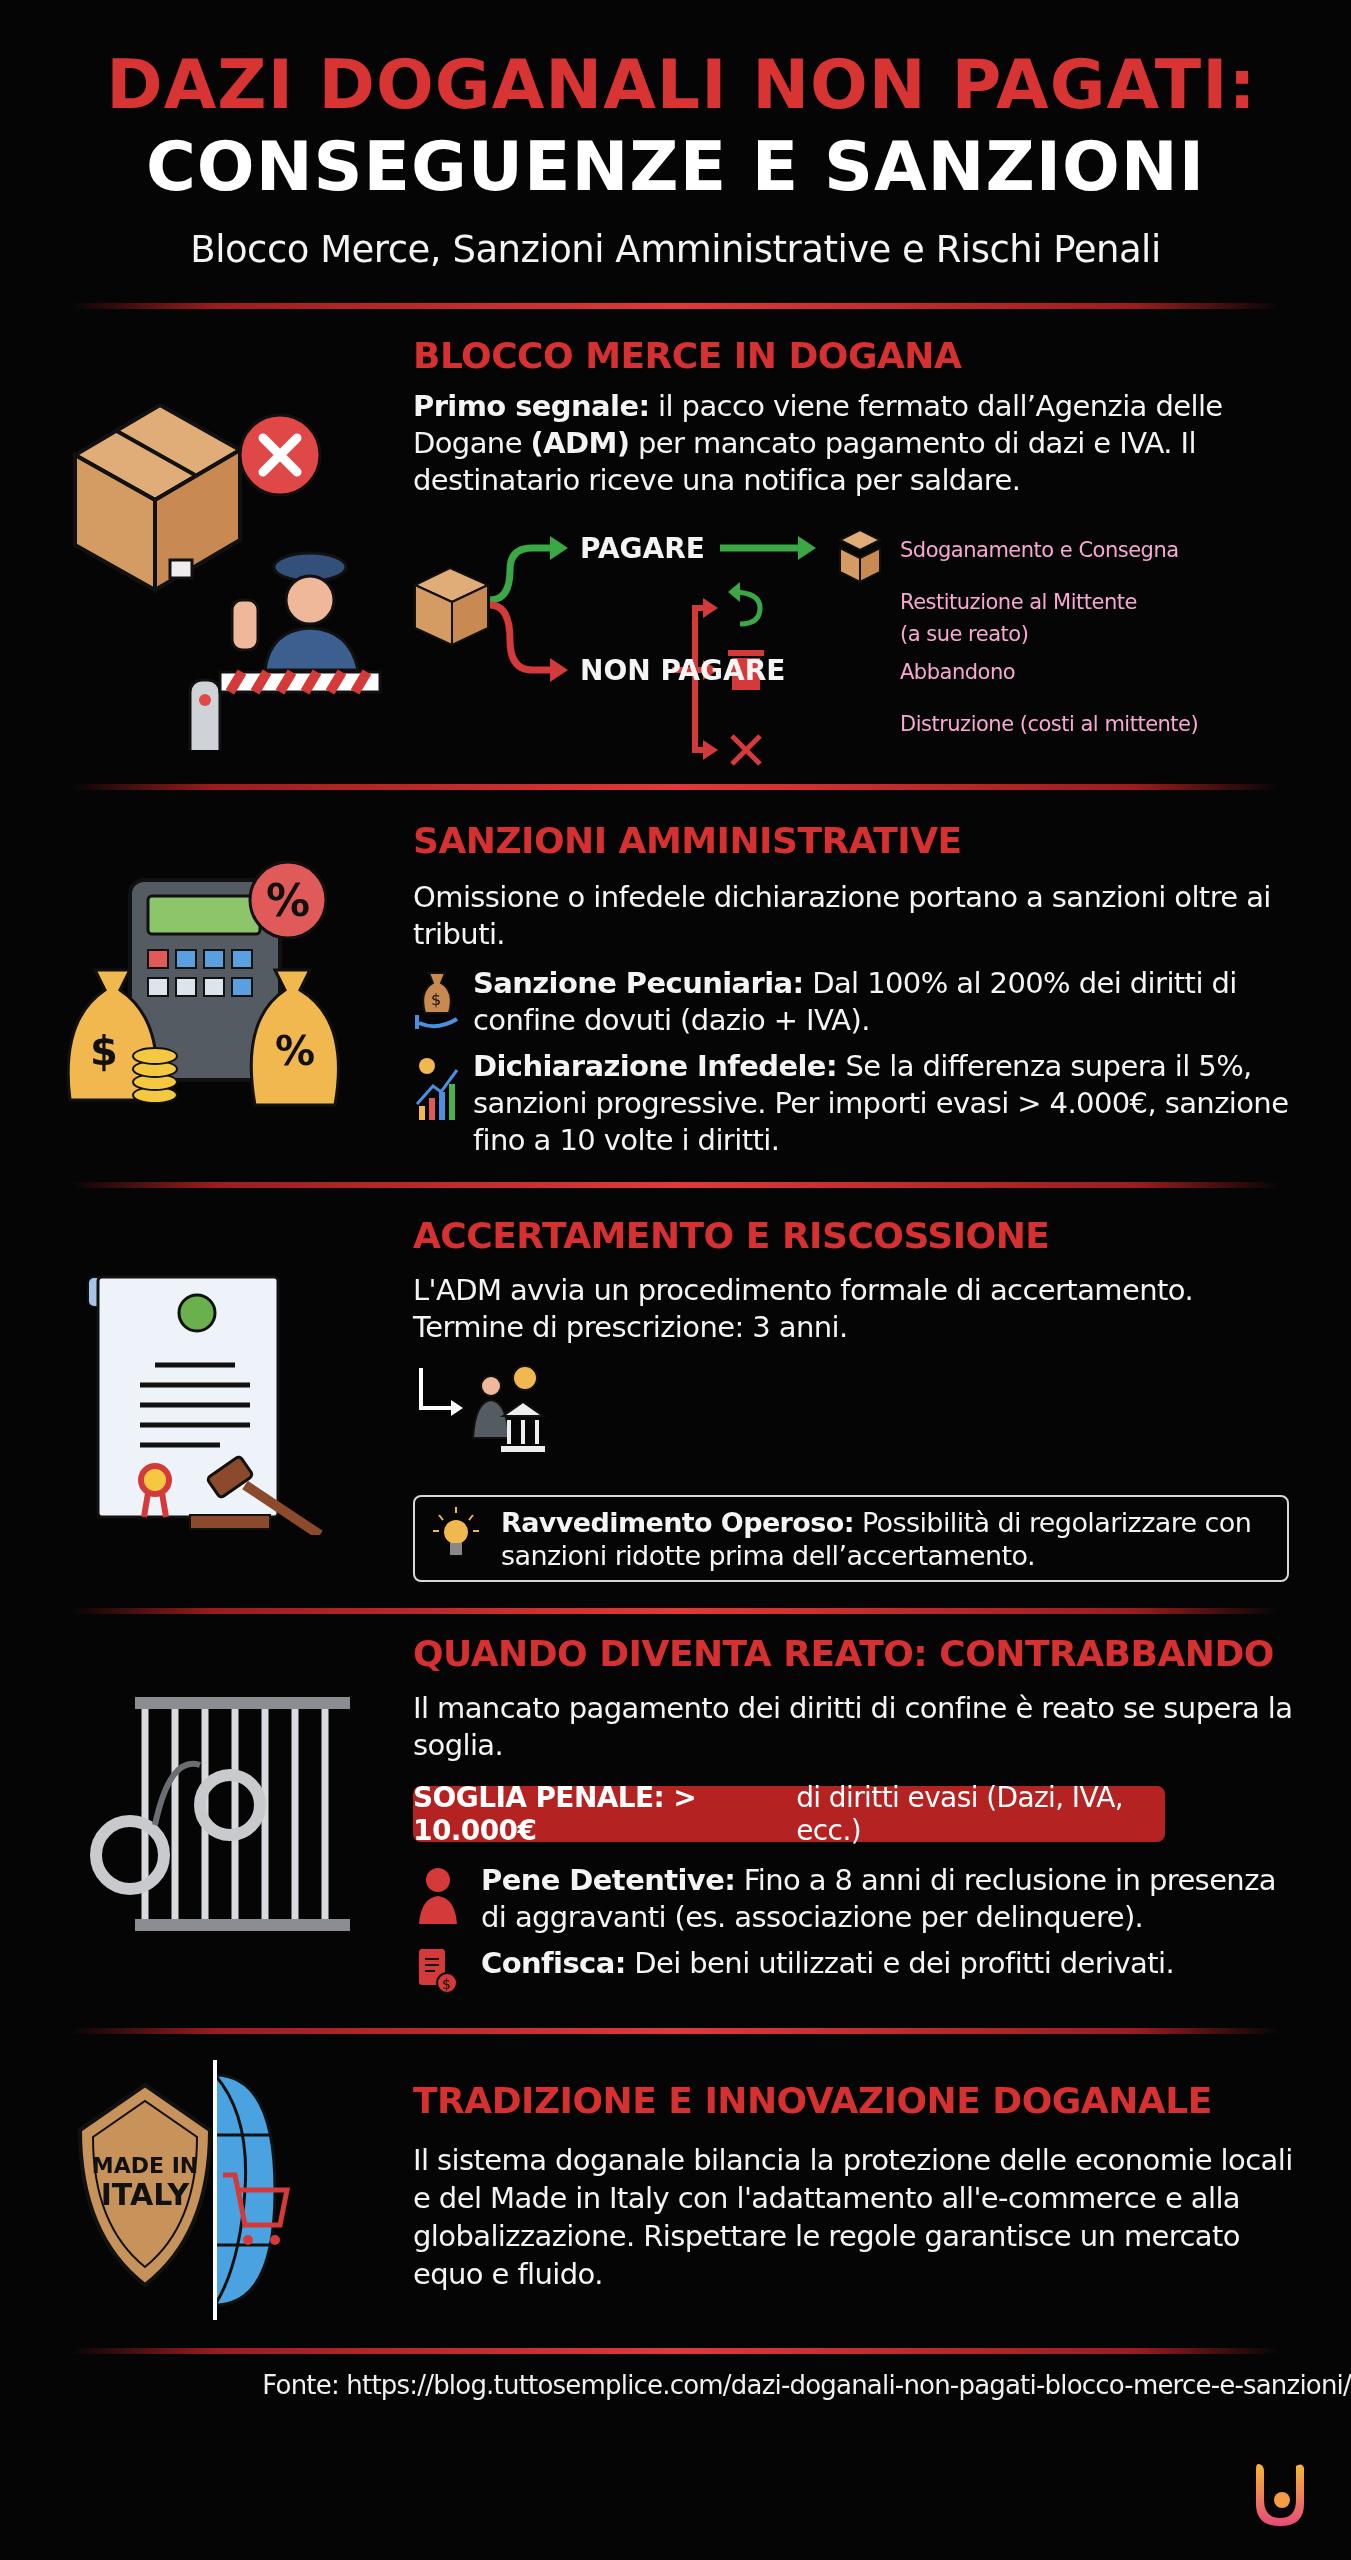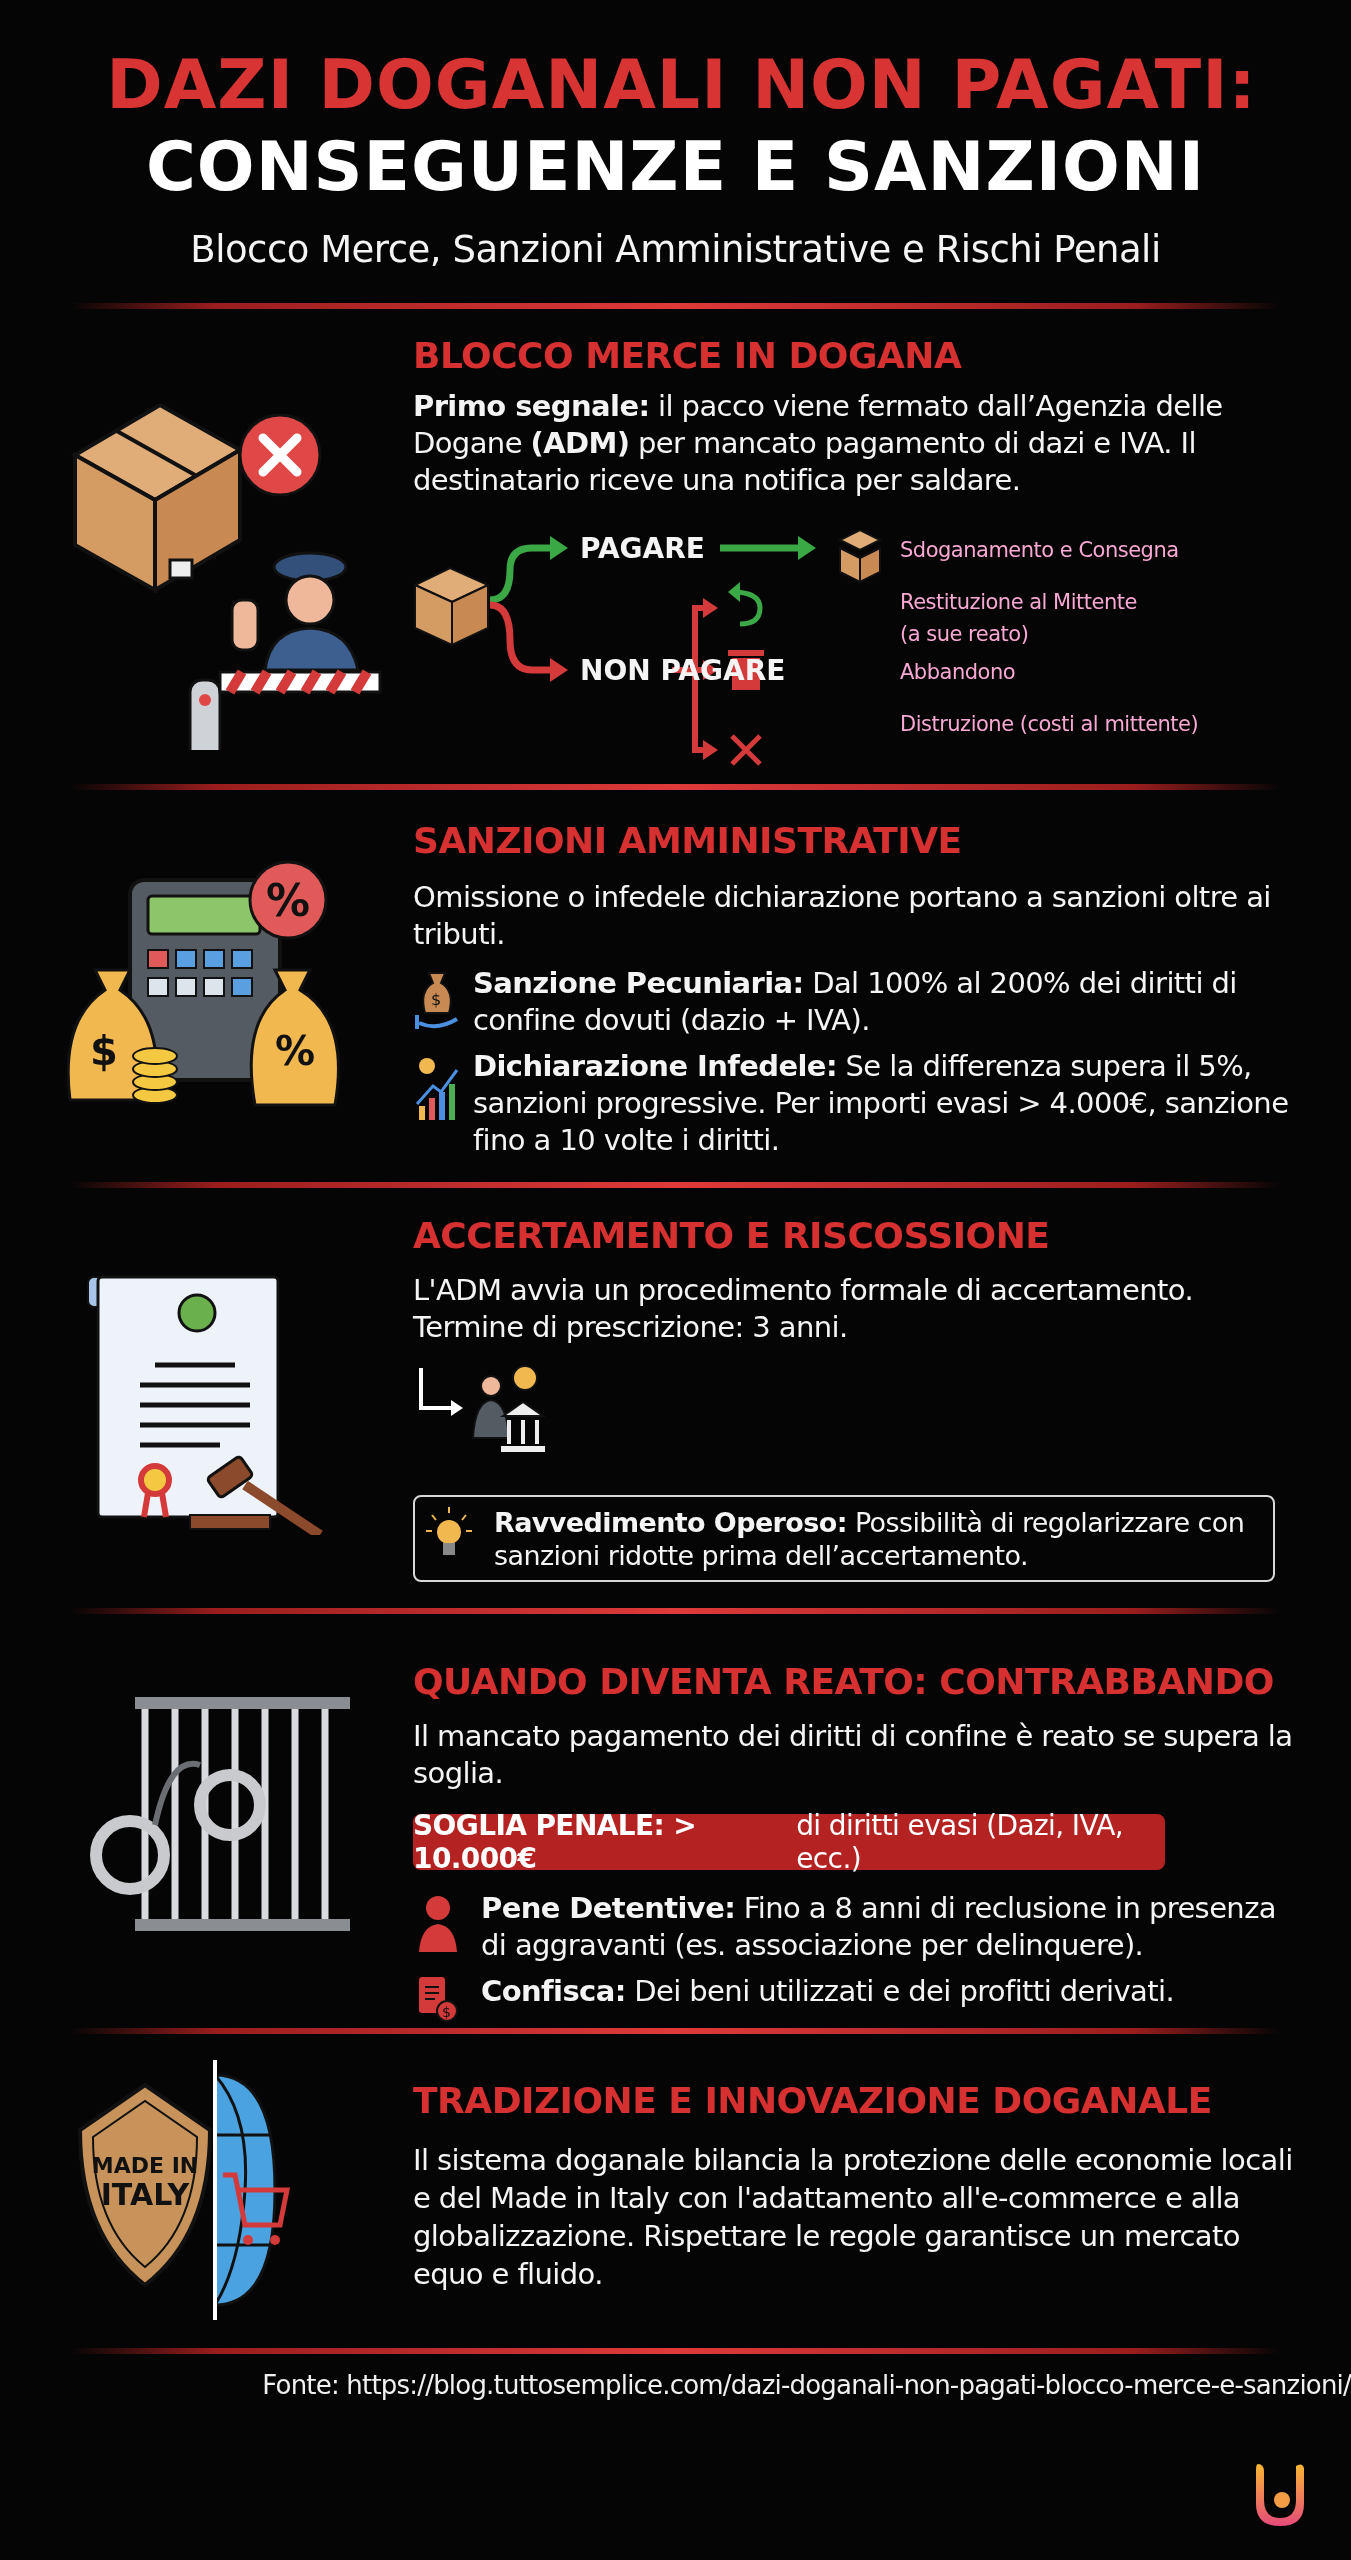--- a/index.html
+++ b/index.html
@@ -17,21 +17,21 @@
   .sep { position:absolute; left:70px; width:1210px; height:6px; border-radius:3px;
     background:linear-gradient(90deg, rgba(120,20,20,0) 0%, #9a1d1d 12%, #e03a3a 50%, #9a1d1d 88%, rgba(120,20,20,0) 100%); }
   .section { position:absolute; left:0; width:1351px; }
   .icon-area { position:absolute; left:60px; }
   .content { position:absolute; left:413px; width:880px; }
   .sec-title { color:#d63030; font-size:36px; font-weight:700; letter-spacing:-0.5px; font-family:"DejaVu Sans", sans-serif; }
   .body-text { font-size:29px; line-height:37px; color:#f4f4f4; font-family:"DejaVu Sans", sans-serif; letter-spacing:-0.6px; }
   .body-text b { font-weight:700; }
   .bullet { display:flex; align-items:flex-start; }
   .bullet .bicon { width:60px; flex:0 0 60px; }
-  .callout { border:2px solid #d8d8d8; border-radius:8px; padding:8px 9px; display:flex; align-items:center; }
+  .callout { border:2px solid #d8d8d8; border-radius:8px; padding:8px 16px; display:flex; align-items:center; }
   .redbar { background:#b52222; border-radius:8px; height:56px; display:flex; align-items:center; justify-content:center; font-size:28px; color:#fff; font-family:"DejaVu Sans", sans-serif; letter-spacing:-0.6px; }
   .flow-label { font-size:28px; font-weight:700; color:#f4f4f4; font-family:"DejaVu Sans", sans-serif; position:absolute; }
   .flow-out { font-size:21px; color:#f9a8d4; font-family:"DejaVu Sans", sans-serif; position:absolute; line-height:32px; letter-spacing:-0.5px;}
   .footer { position:absolute; top:2370px; left:0; width:1351px; text-align:right; font-size:26px; color:#f0f0f0; font-family:"DejaVu Sans", sans-serif; letter-spacing:-0.8px; }
 </style>
 </head>
 <body>
 
 <div class="header">
   <div class="title-red">DAZI DOGANALI NON PAGATI:</div>
@@ -258,21 +258,21 @@
           <line x1="175" y1="14" x2="175" y2="224"></line>
           <line x1="205" y1="14" x2="205" y2="224"></line>
           <line x1="235" y1="14" x2="235" y2="224"></line>
           <line x1="265" y1="14" x2="265" y2="224"></line>
         </g>
       <circle cx="70" cy="160" r="34" fill="none" stroke="#c8cace" stroke-width="12"></circle>
       <circle cx="170" cy="110" r="30" fill="none" stroke="#c8cace" stroke-width="12"></circle>
       <path d="M95,130 Q110,60 140,70" stroke="#6a6d72" stroke-width="6" fill="none"></path>
     </svg>
   </div>
-  <div class="content" style="top:36px">
+  <div class="content" style="top:8px">
     <div class="sec-title">QUANDO DIVENTA REATO: CONTRABBANDO</div>
     <div class="body-text" style="margin-top:16px">Il mancato pagamento dei diritti di confine è reato se supera la soglia.</div>
     <div class="redbar" style="margin-top:22px;width:752px">
       <b>SOGLIA PENALE: &gt; 10.000€</b>
         <span> di diritti evasi (Dazi, IVA, ecc.)</span>
     </div>
     <div class="bullet body-text" style="margin-top:20px">
       <div class="bicon" style="width:68px;flex:0 0 68px">
         <svg width="50" height="70" viewBox="0 0 50 70">
             <circle cx="25" cy="18" r="12" fill="#d43a3a"></circle>

